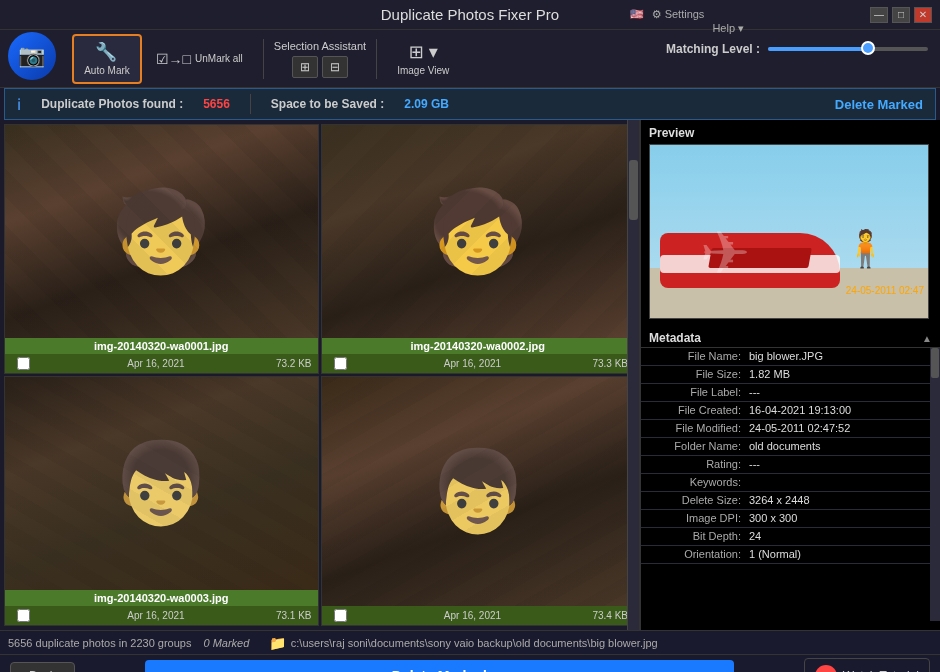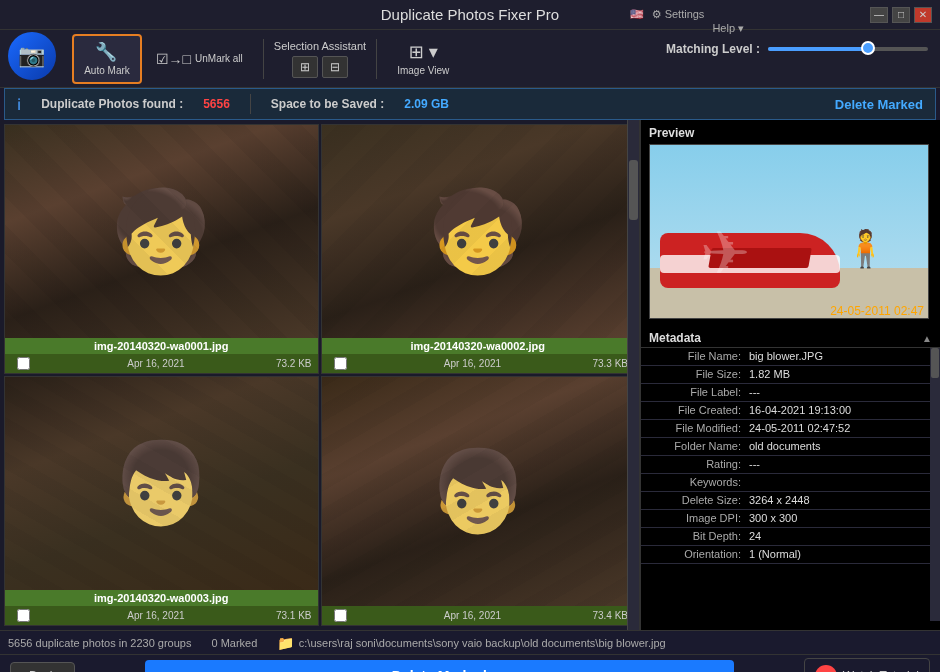--- a/index.html
+++ b/index.html
@@ -301,23 +301,23 @@
     .preview-img::after {
       content: '✈';
       position: absolute;
       bottom: 30px;
       left: 50px;
       font-size: 60px;
       color: rgba(255,255,255,0.3);
     }
     .preview-timestamp {
       position: absolute;
-      bottom: 0;
+      bottom: 22px;
       right: 4px;
-      font-size: 12px;
+      font-size: 10px;
       color: #ffa500;
       text-align: right;
     }
 
     
     .metadata-section {
       flex: 1;
       padding: 4px 0;
       overflow: hidden;
     }
@@ -386,21 +386,21 @@
       background: #1a1a2e;
       border-top: 1px solid #333;
       display: flex;
       align-items: center;
       padding: 0 8px;
       gap: 0;
       font-size: 11px;
       color: #aaa;
     }
     .status-count { flex: none; }
-    .status-marked { margin-left: 20px; flex: none; }
+    .status-marked { margin-left: 12px; flex: none; font-style: italic; }
     .status-path {
       margin-left: 20px;
       flex: 1;
       display: flex;
       align-items: center;
       gap: 4px;
       overflow: hidden;
       white-space: nowrap;
     }
     .folder-icon { color: #ffa500; font-size: 14px; }

